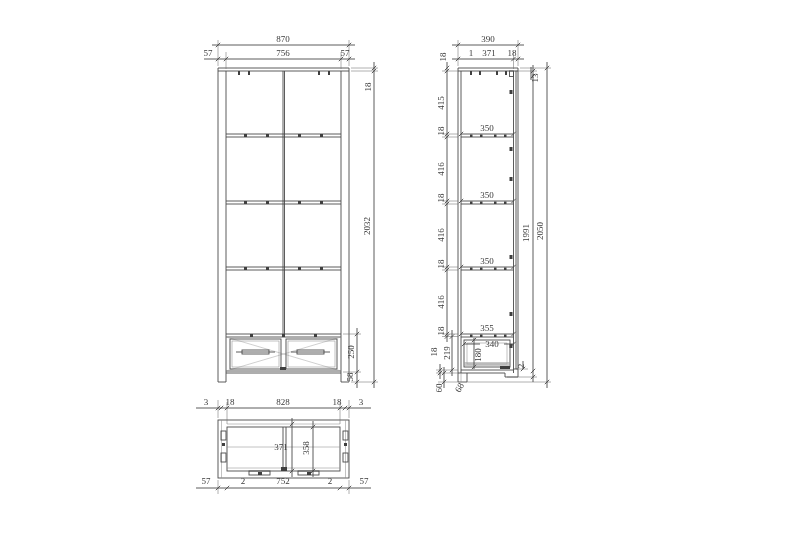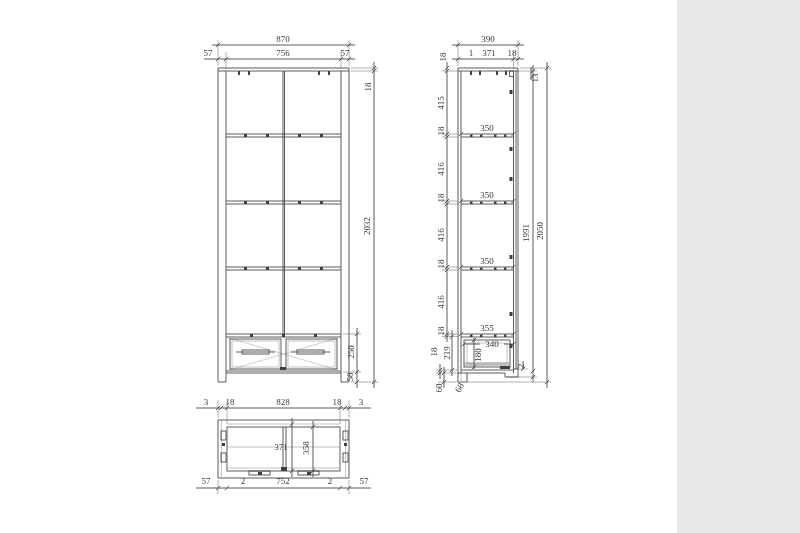--- a/index.html
+++ b/index.html
@@ -1,16 +1,16 @@
 <!DOCTYPE html>
 <html style="--line-color: #4a4a4a; --text-color: #3a3a3a; --background: #ffffff;"><head>
 <meta charset="utf-8">
 <style>
   html,body{margin:0;padding:0;background:#e8e8e8;}
-  .canvas{position:relative;width:677px;height:533px;background:#ffffff;overflow:hidden;
+  .canvas{position:relative;width:800px;height:533px;background:#ffffff;overflow:hidden;
           font-family:"Liberation Serif","DejaVu Serif",serif;}
   svg{position:absolute;left:0;top:0;}
   .ln{stroke:var(--line-color,#4a4a4a);stroke-width:0.9;fill:none;}
   .lt{stroke:#8f8f8f;stroke-width:0.55;fill:none;}
   .xt{stroke:#6f6f6f;stroke-width:0.55;fill:none;}
   .dg{stroke:#a0a0a0;stroke-width:0.5;fill:none;}
   .dk{fill:#3f3f3f;stroke:none;}
   .ht{fill:#9a9a9a;stroke:none;opacity:.55;}
   text{fill:var(--text-color,#3a3a3a);font-size:9px;font-family:"Liberation Serif","DejaVu Serif",serif;}
 </style>

